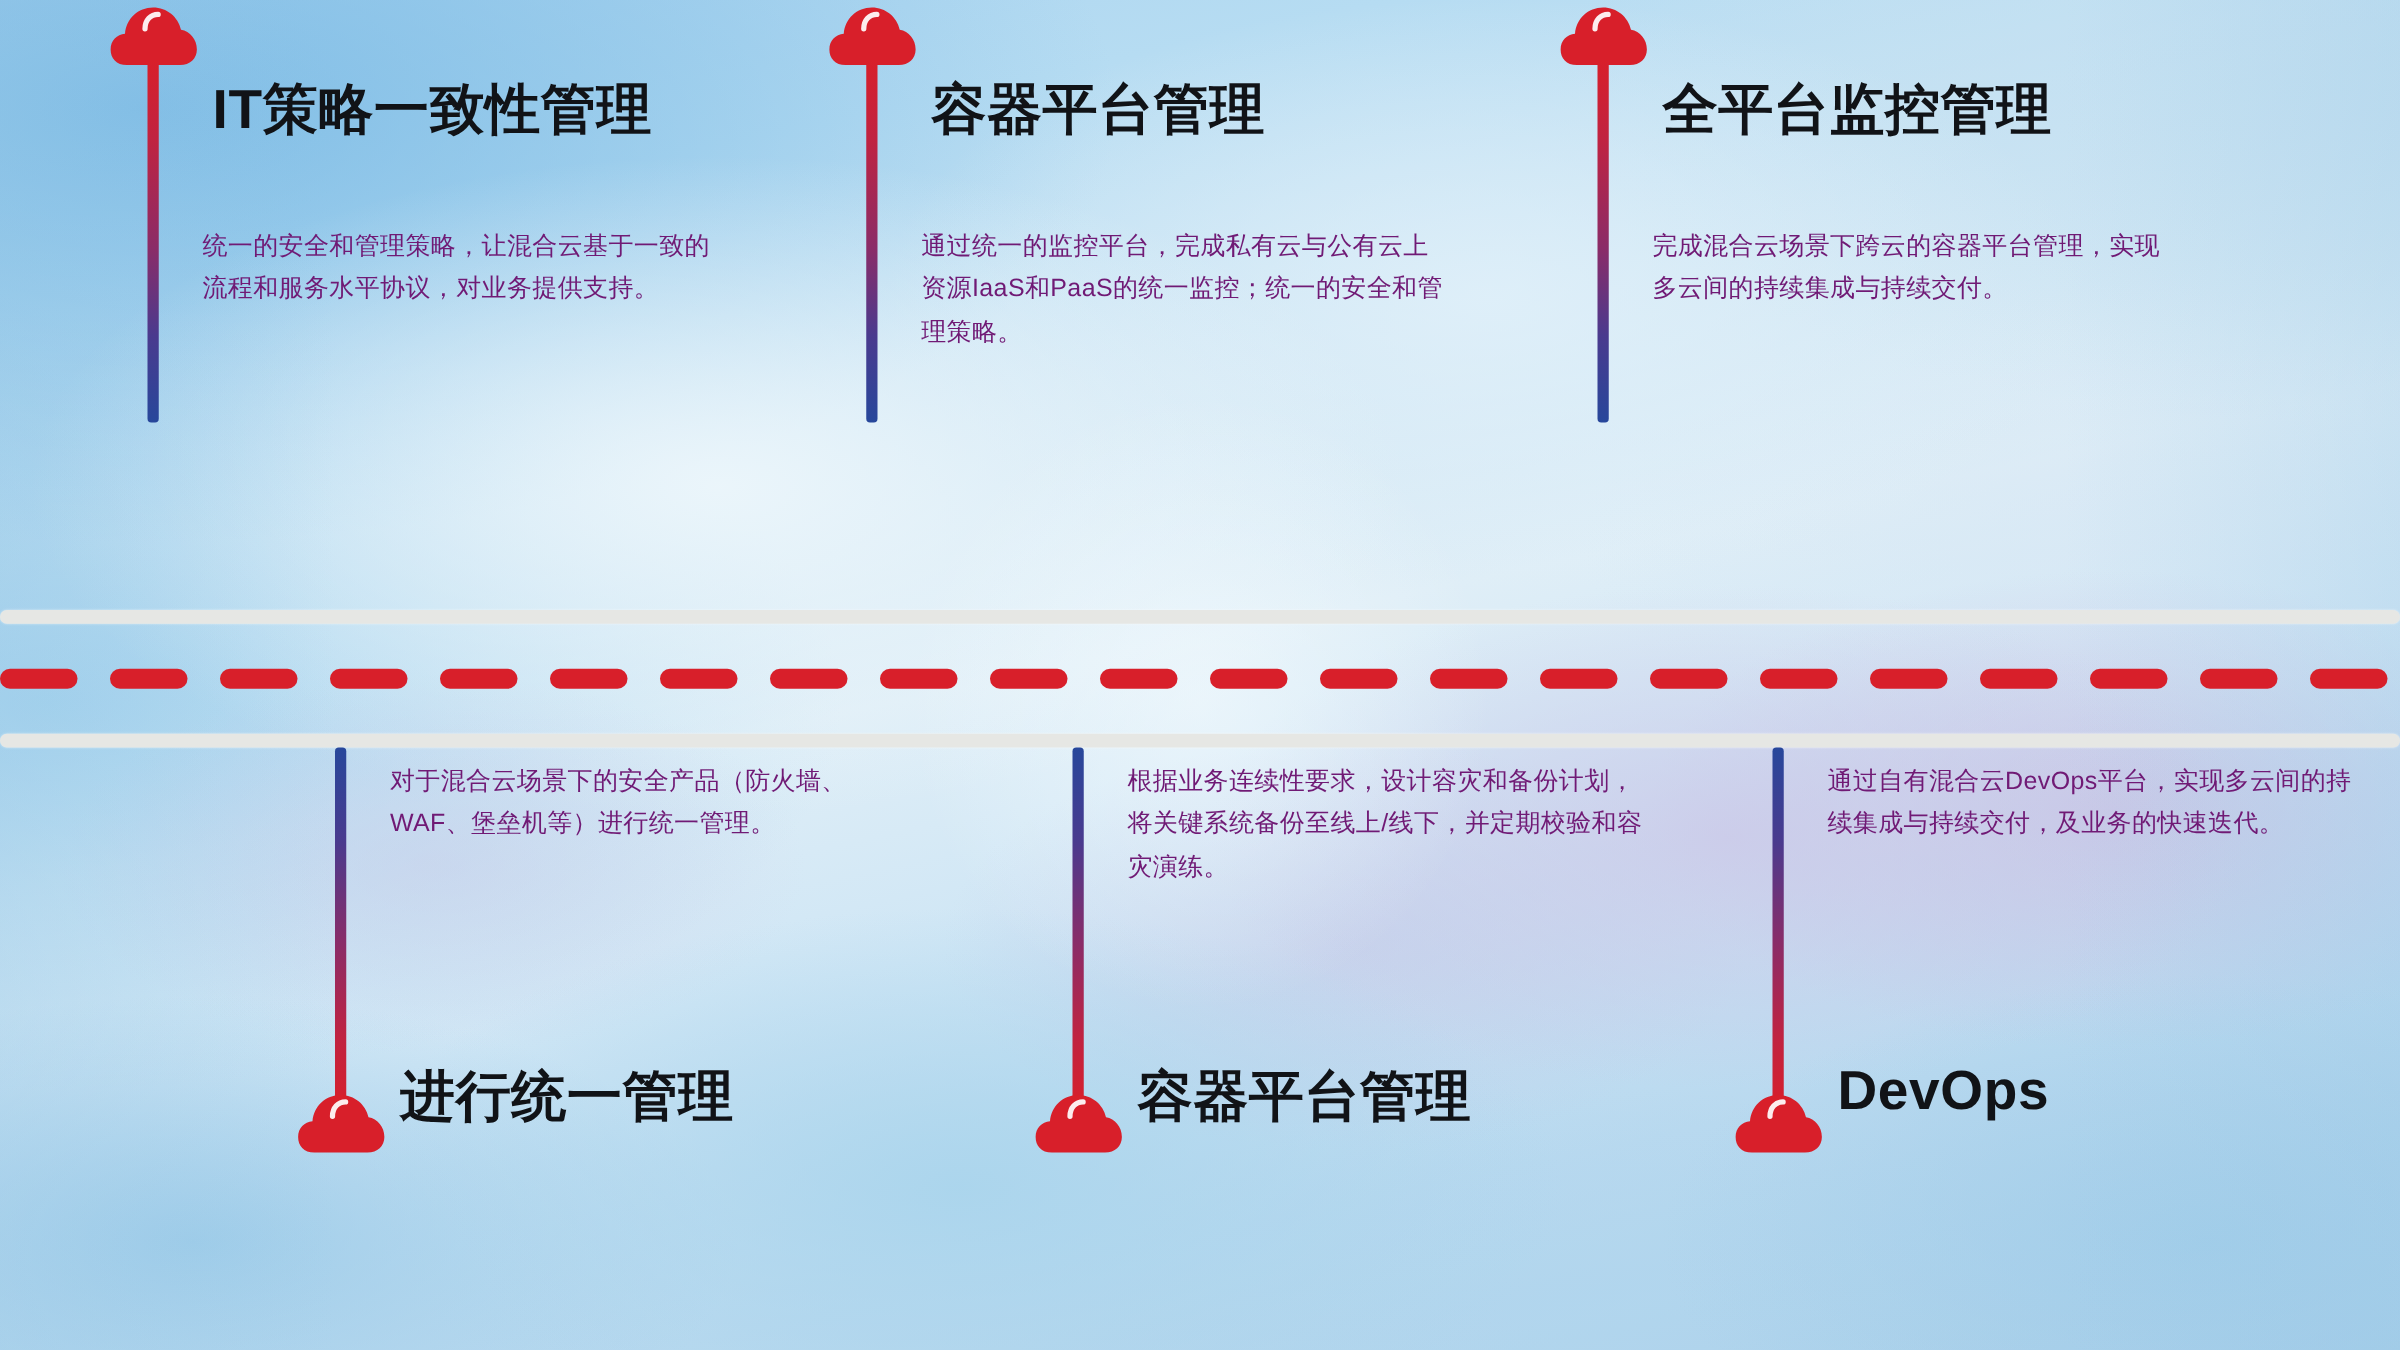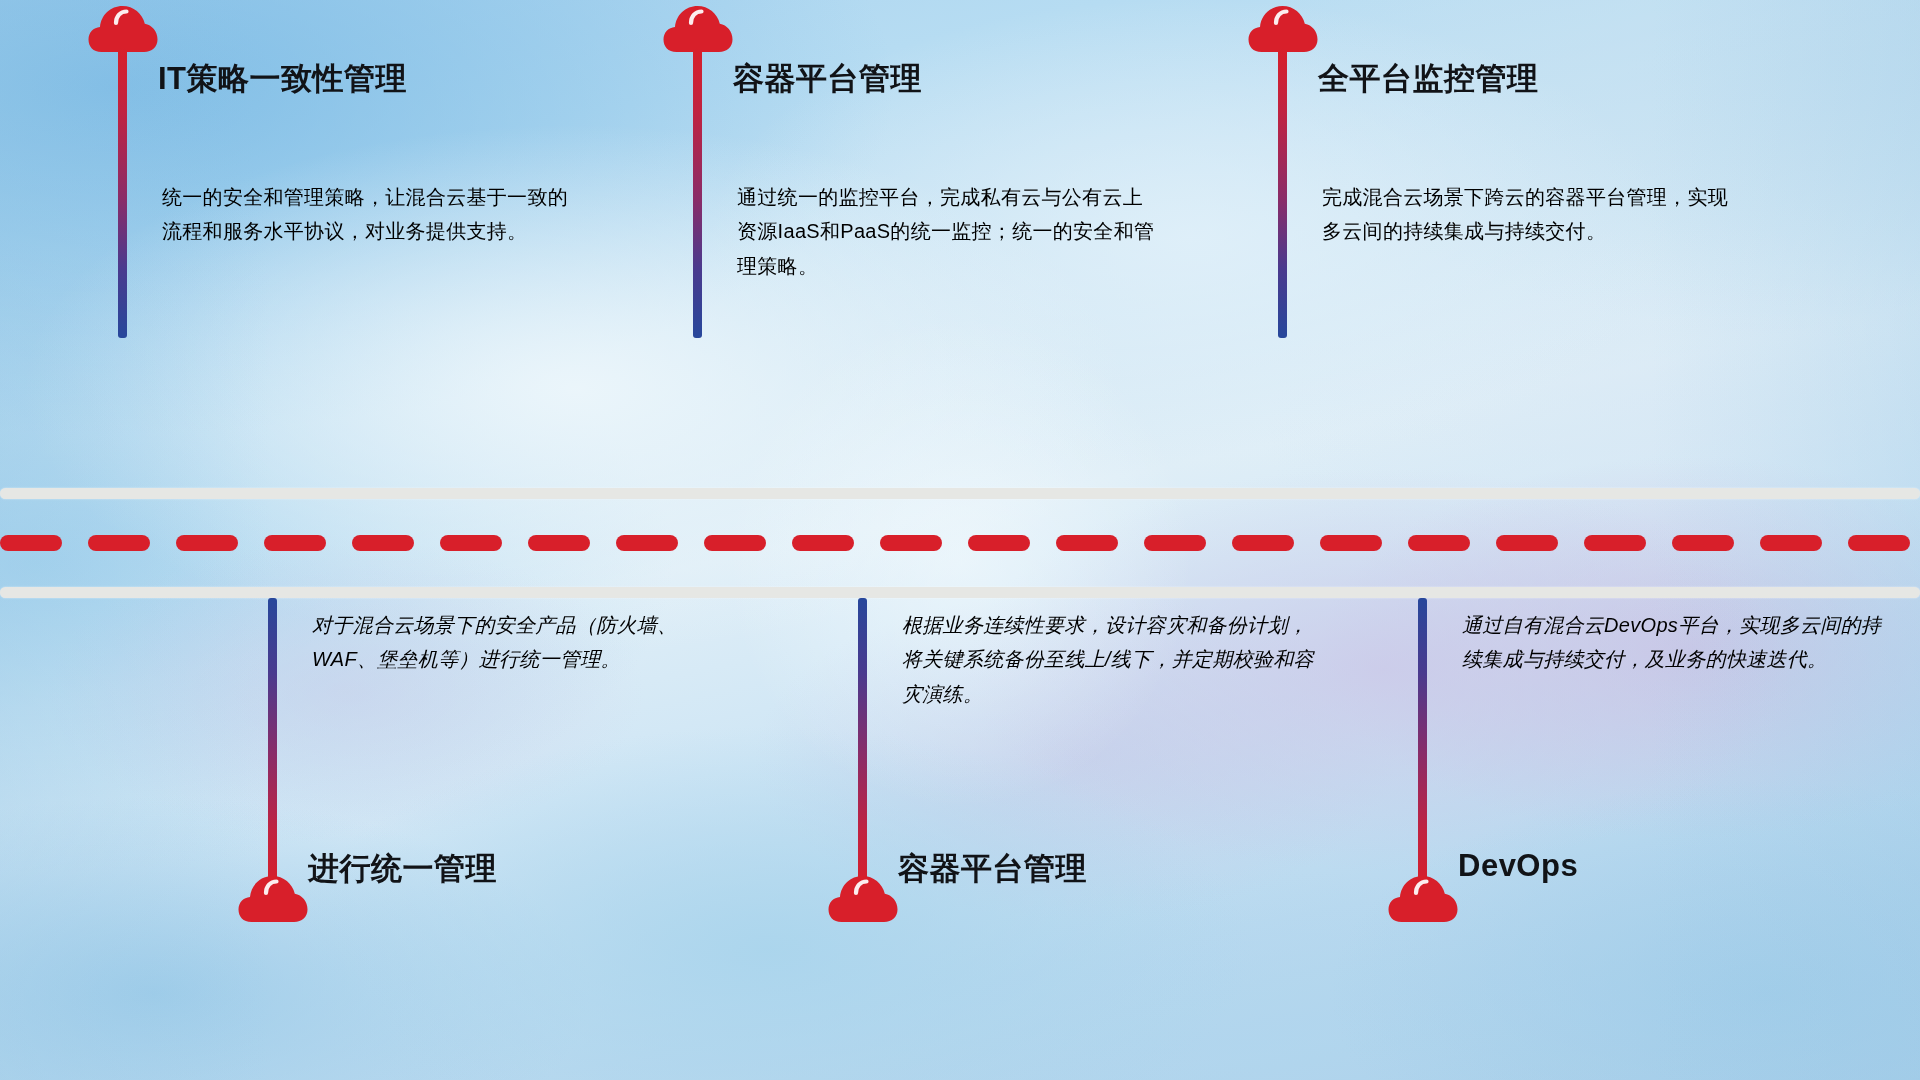--- a/index.html
+++ b/index.html
@@ -94,35 +94,35 @@
     background:linear-gradient(180deg,#27479b 0%,#4a3a8e 26%,#8a2c68 54%,#c02341 80%,#d81f2a 100%);
   }
 
   .cloud { position:absolute; width:70px; height:54px; left:-2px; }
   .cloud.above { top:0px; }
   .cloud.below { top:272px; }
   .cloud svg { display:block; width:70px; height:54px; }
 
   
   .title {
-    position:absolute; left:68px;
-    font-size:31px; font-weight:700; color:#111317;
+    position:absolute; left:80px;
+    font-size:44px; font-weight:700; color:#111317;
     letter-spacing:.5px; white-space:nowrap;
   }
   .title.top { top:58px; }
   .title.bot { top:250px; }
 
   
   .body {
     position:absolute; left:72px; width:420px;
     font-size:20px; line-height:1.72;
-    color:#000000; letter-spacing:.3px;
+    color:#701a75; letter-spacing:.3px;
   }
   .body.top { top:180px; }
-  .body.bot { top:10px;font-style:italic; }
+  .body.bot { top:10px; }
 </style>
 </head>
 <body>
 
 <div id="bg">
   <div class="bglayer bg-base"></div>
   <div class="bglayer bg-b1"></div>
   <div class="bglayer bg-b2"></div>
   <div class="bglayer bg-b3"></div>
   <div class="bglayer bg-b4"></div>

